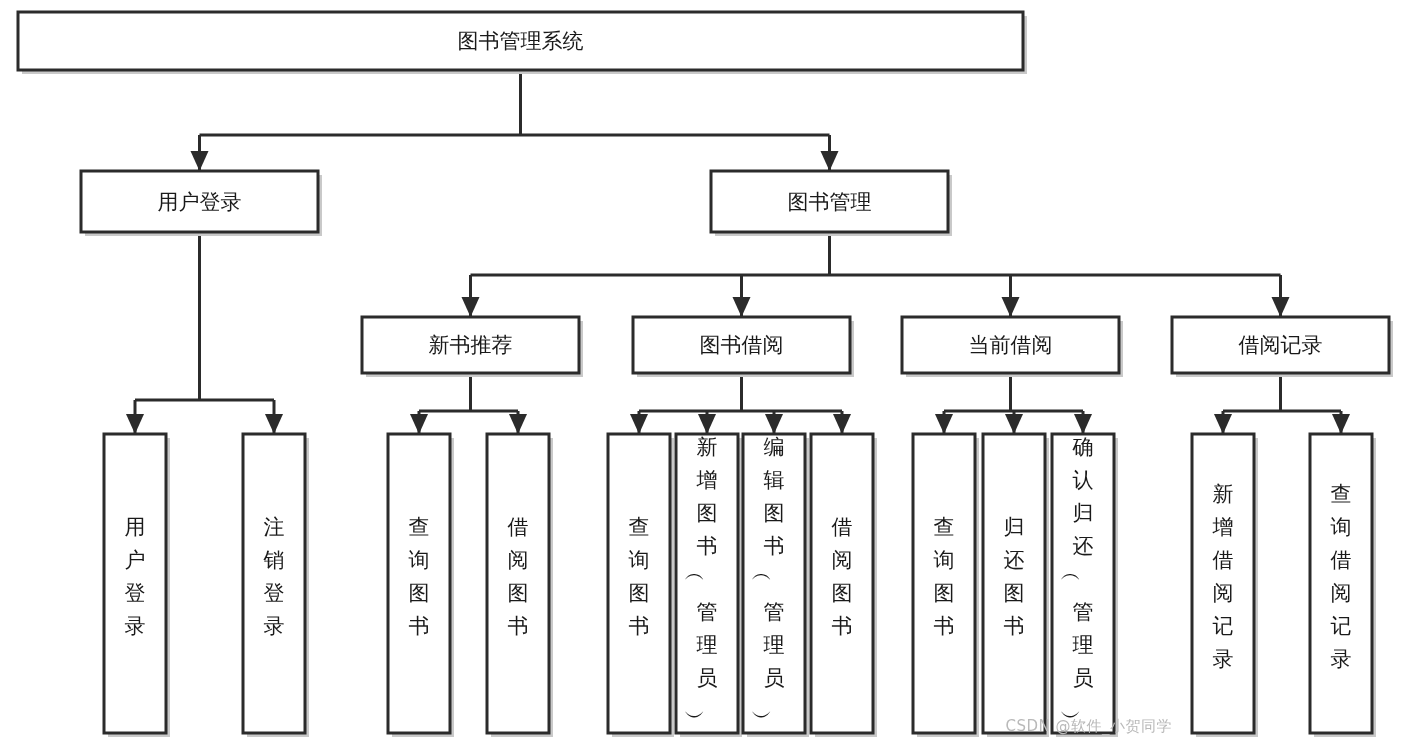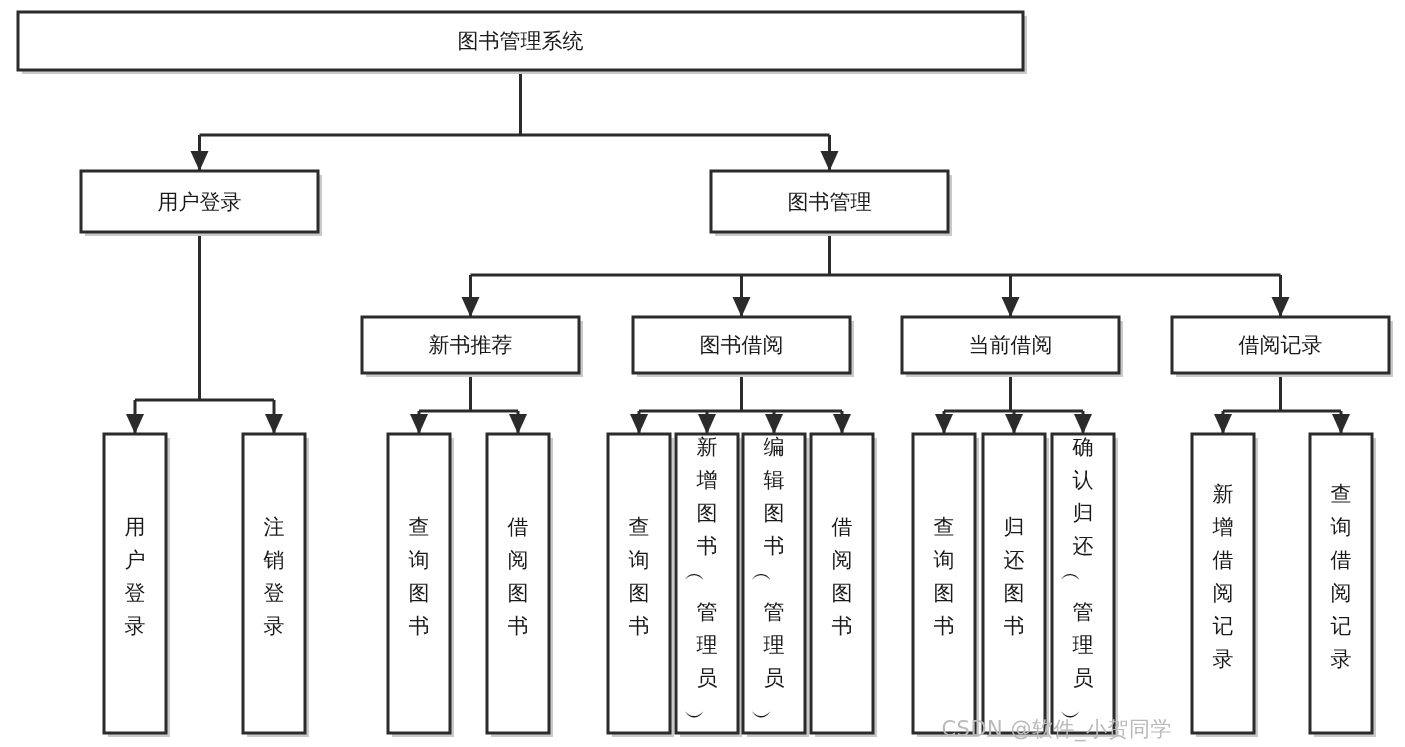--- a/index.html
+++ b/index.html
@@ -23,23 +23,23 @@
     dominant-baseline:middle;
   }
   .node-label-v{
     fill:#1a1a1a;
     font-family:"DejaVu Sans","Liberation Sans",sans-serif;
     font-size:21px;
     text-anchor:middle;
   }
   .watermark{
     position:absolute;
-    right:8px;bottom:4px;
+    right:8px;bottom:11px;
     color:#b9b9b9;
-    font-size:21px;
+    font-size:15px;
     font-family:"DejaVu Sans","Liberation Sans",sans-serif;
     letter-spacing:0.5px;
     white-space:nowrap;
     user-select:none;
   }
 </style>
 </head>
 <body>
 
 <div id="diagram-root">

